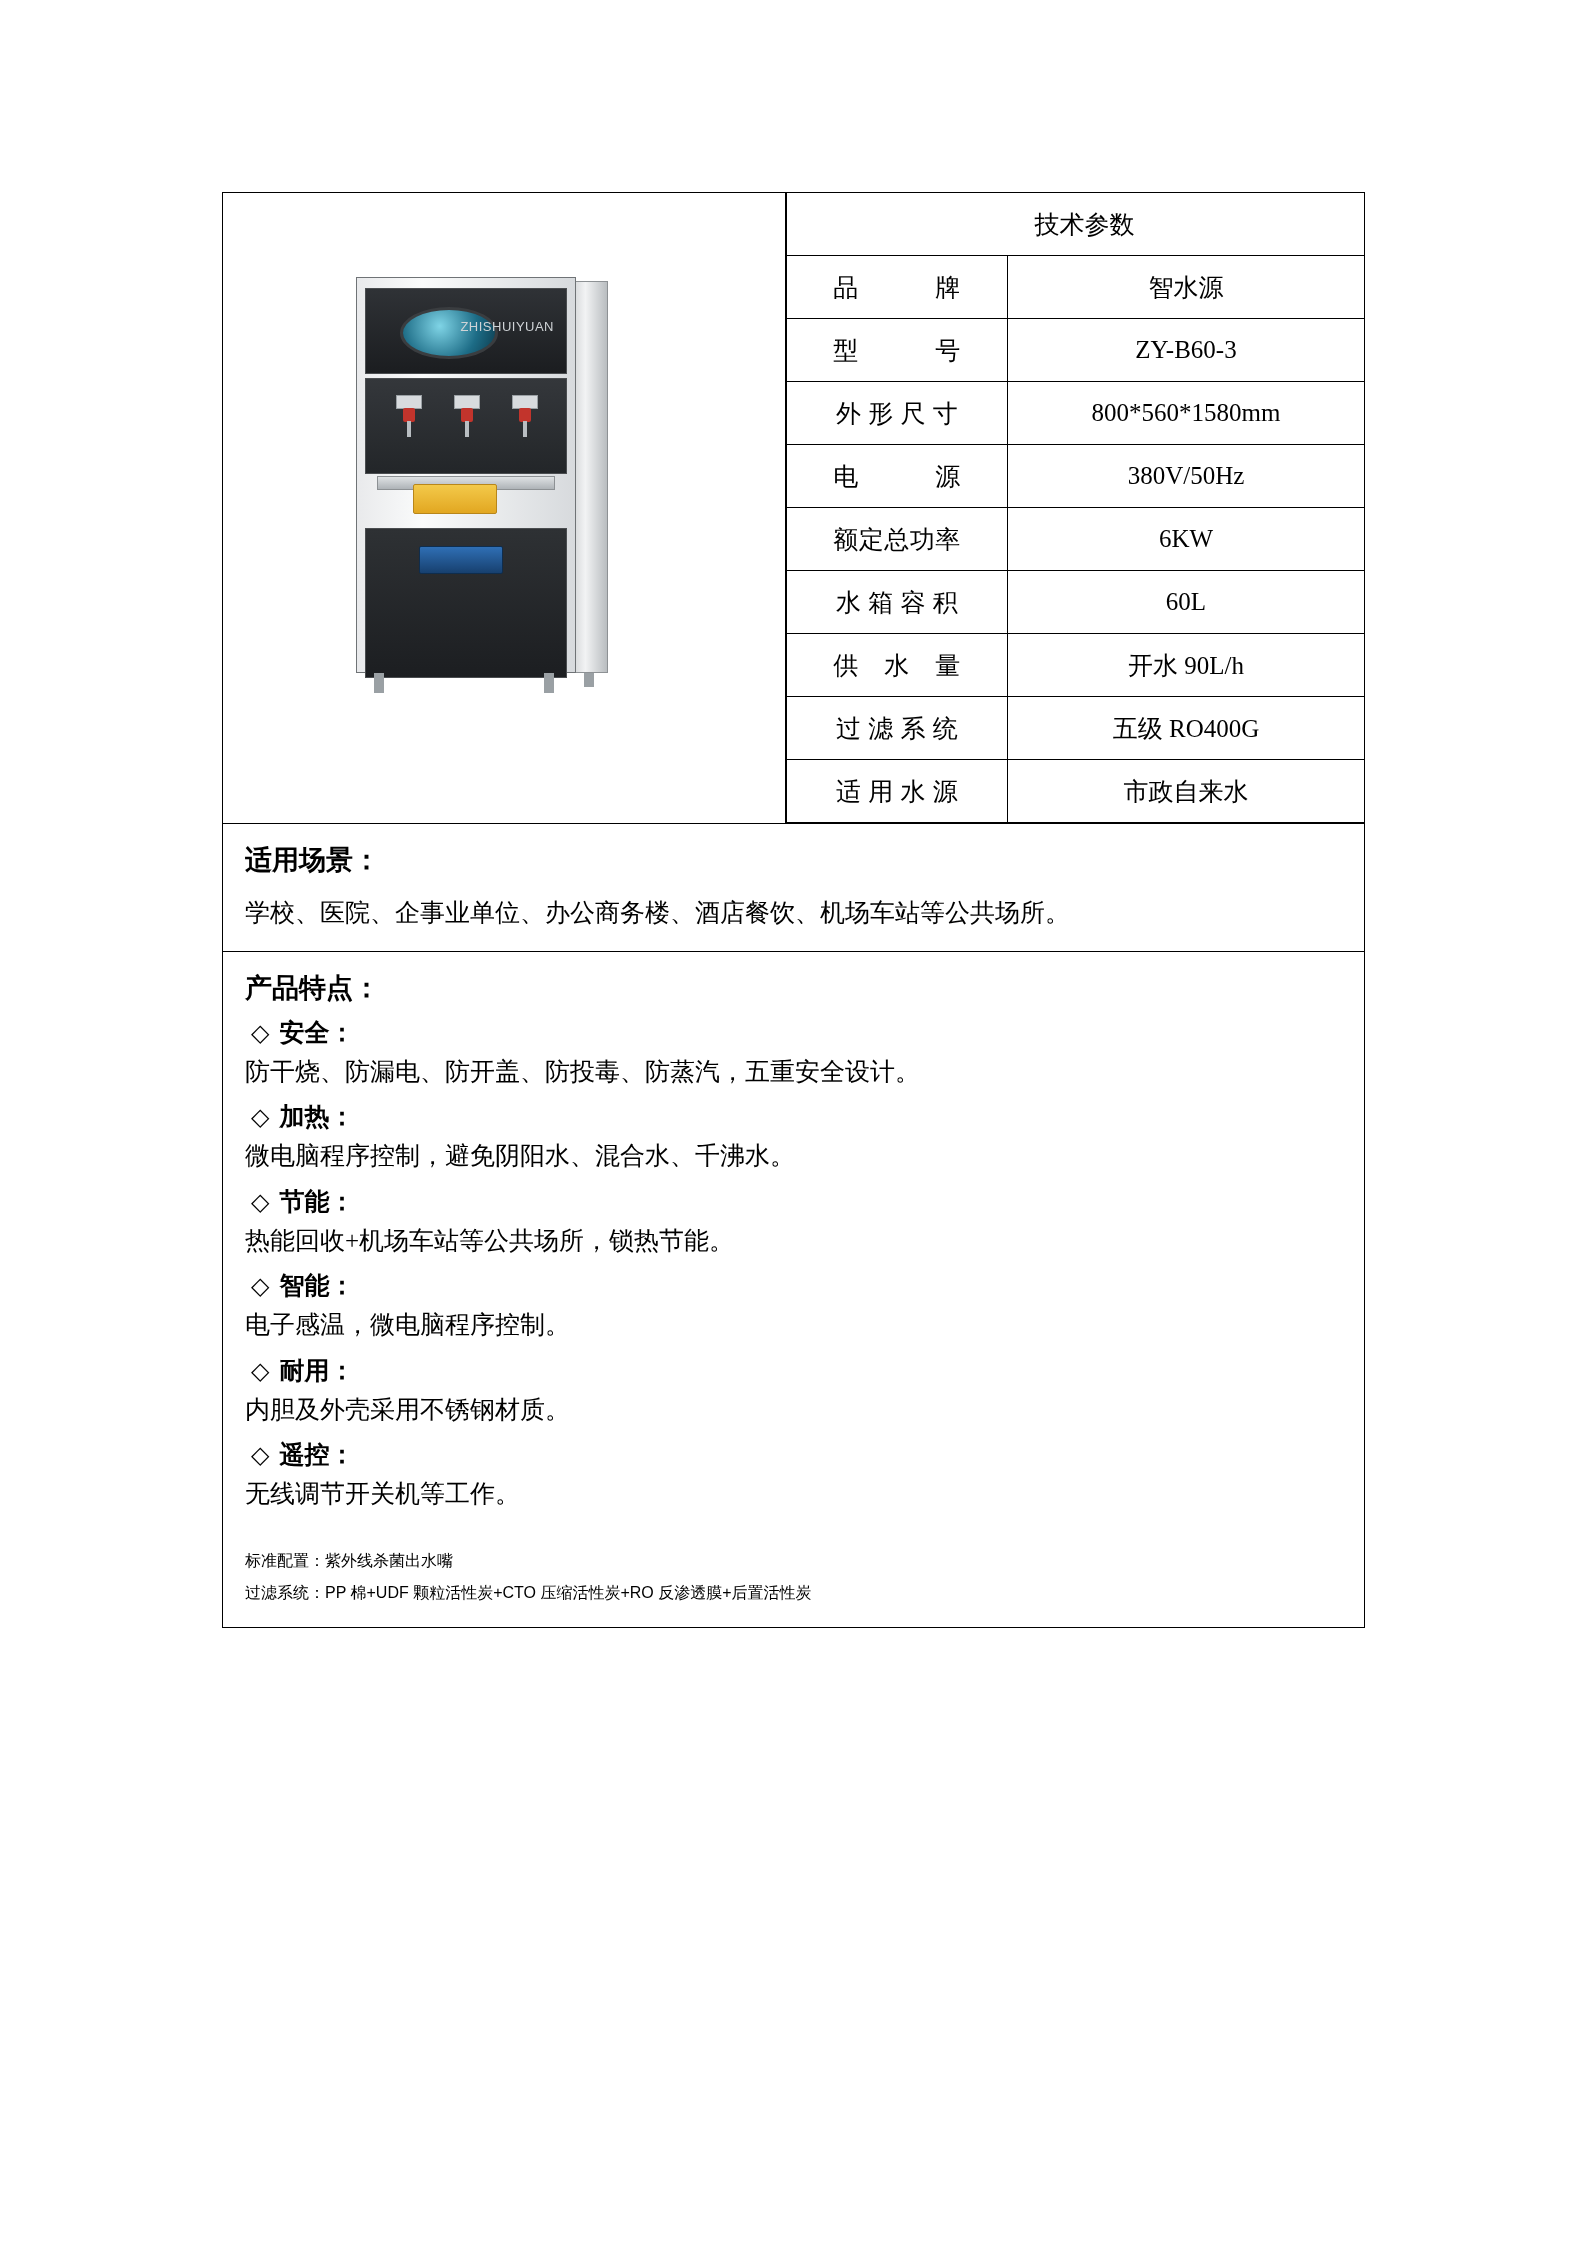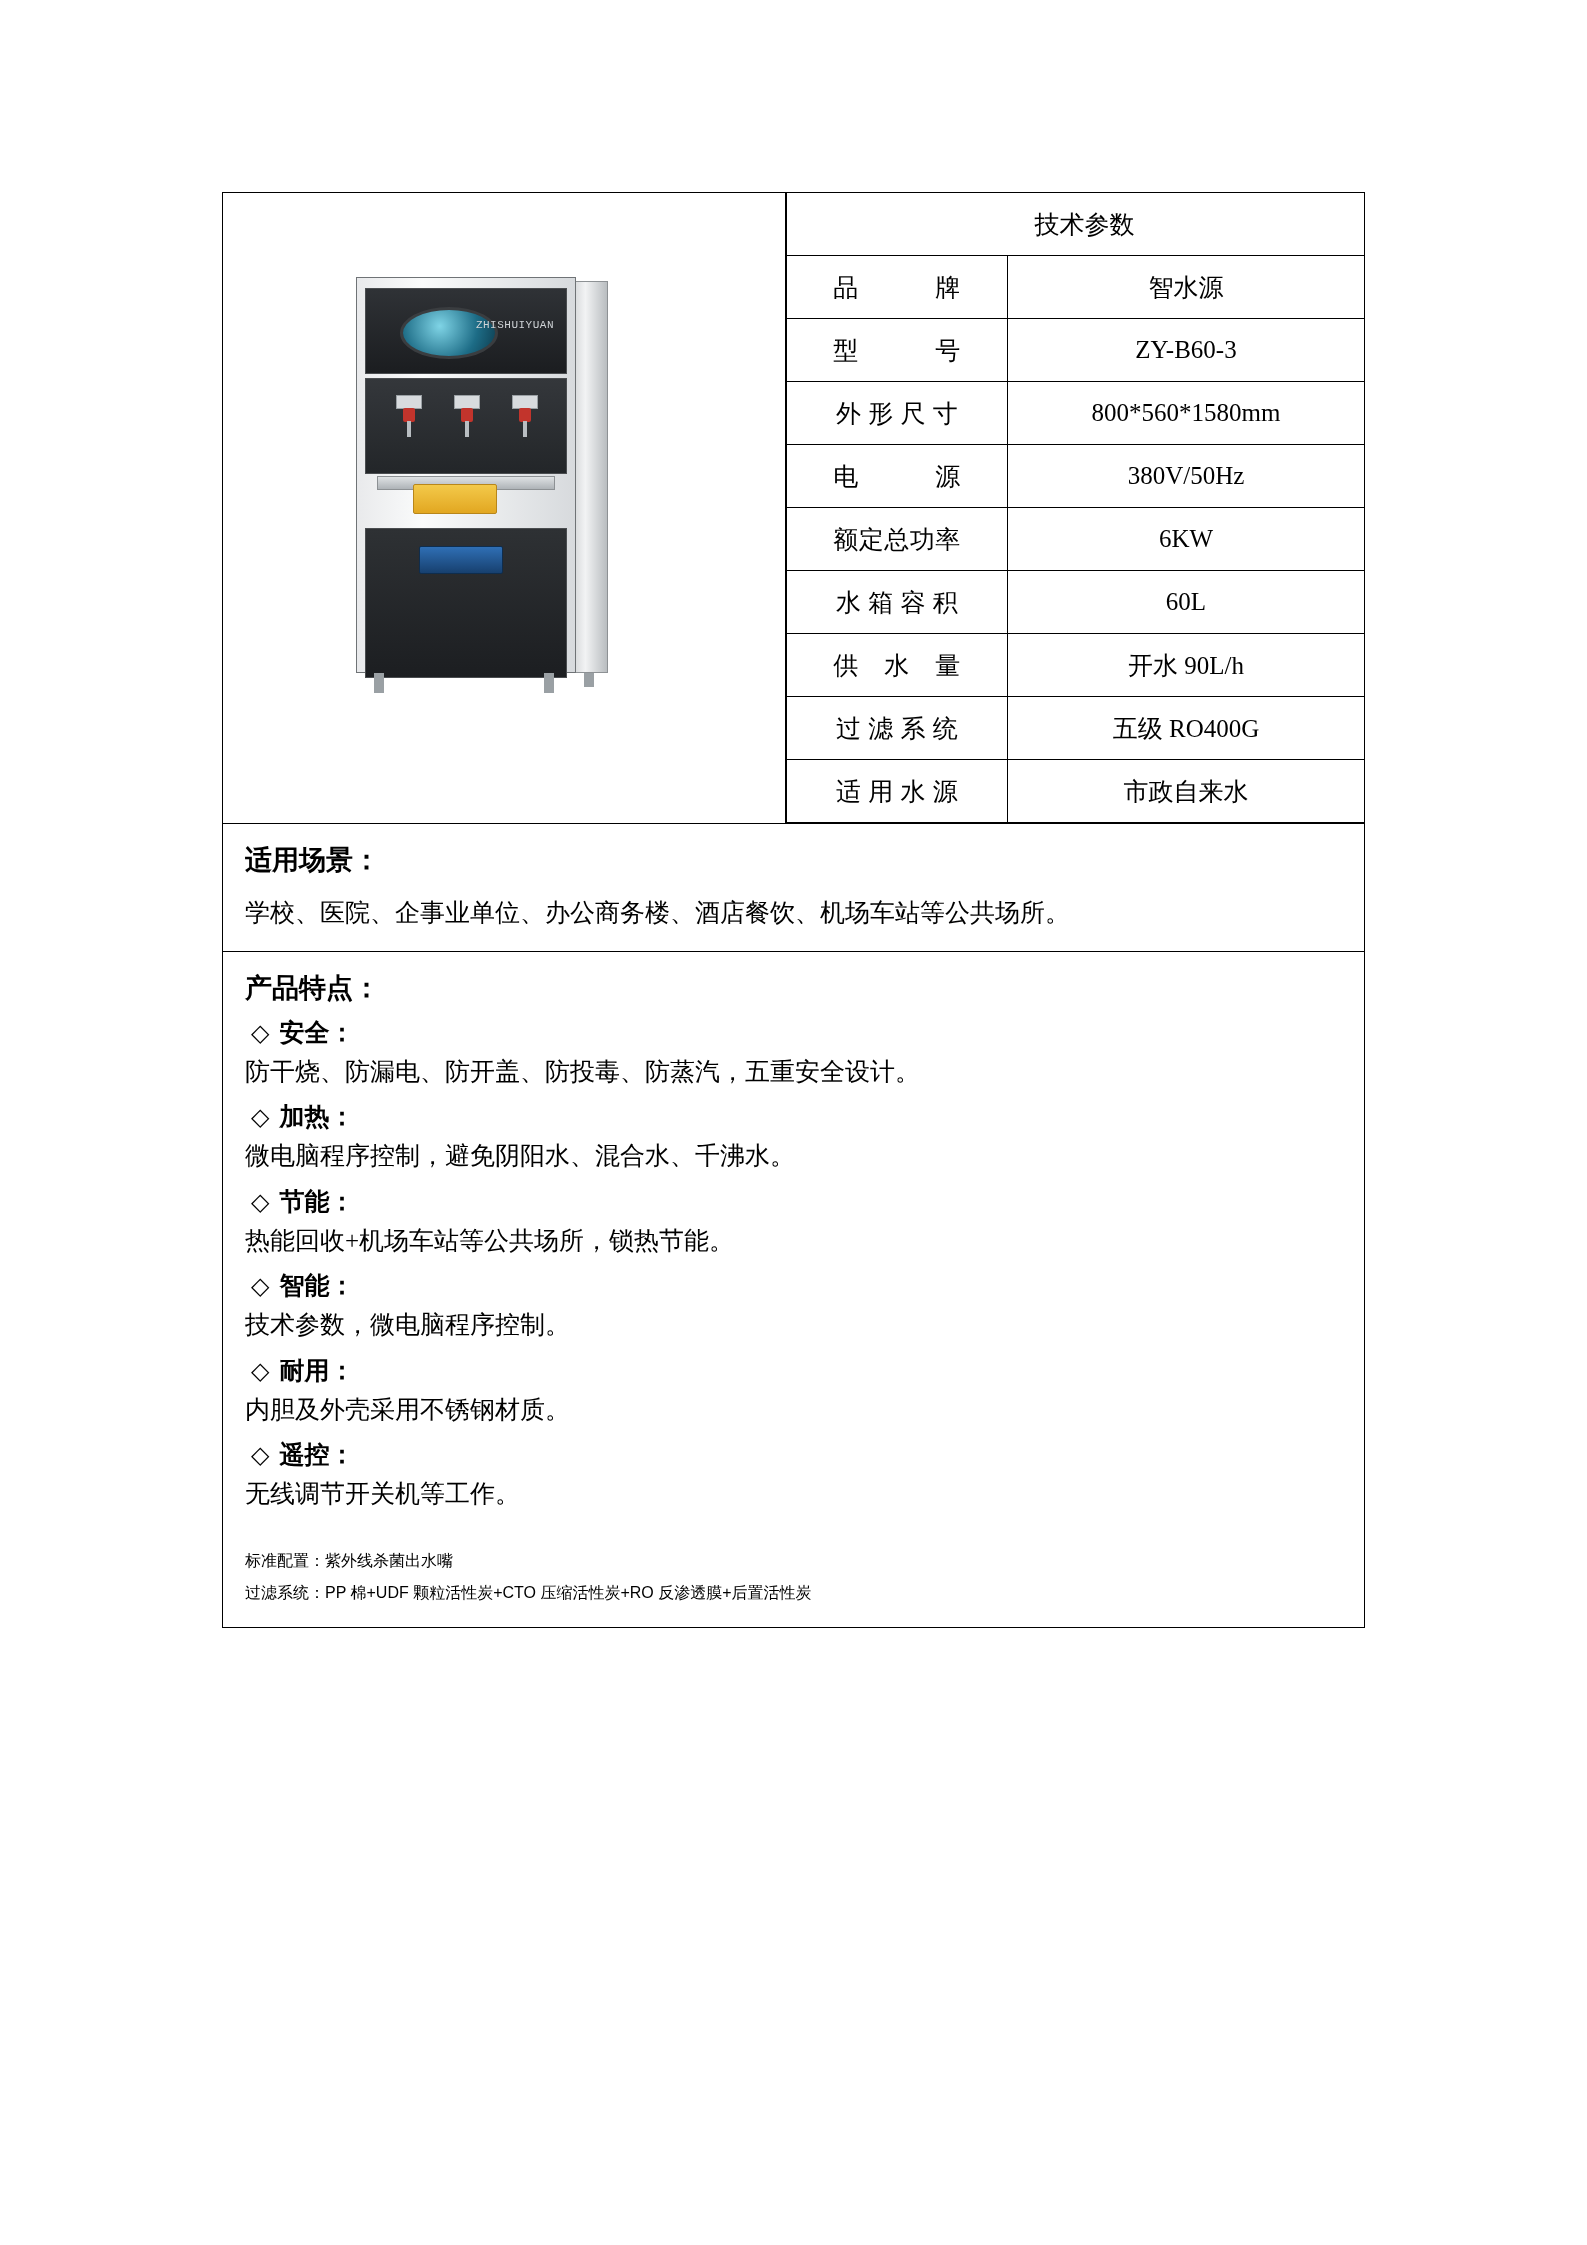--- a/index.html
+++ b/index.html
@@ -159,22 +159,22 @@
     left: 34px; top: 18px;
     width: 98px; height: 52px;
     border-radius: 50%;
     background: radial-gradient(circle at 40% 35%, #7fd4e6, #1d6c86 60%, #0d3b4d);
     border: 3px solid #3a3d40;
     box-sizing: border-box;
   }
   .m-brand {
     position: absolute;
     right: 12px; top: 30px;
-    font-family: Liberation Mono, monospace;
-    font-size: 11px;
+    font-family: Liberation Sans, sans-serif;
+    font-size: 13px;
     color: #cfd3d6;
     letter-spacing: 0.5px;
   }
   .m-mid {
     position: absolute;
     left: 8px; top: 100px;
     width: 202px; height: 96px;
     background: linear-gradient(180deg,#34373b,#232629);
     border: 1px solid #4a4d50;
     box-sizing: border-box;
@@ -360,21 +360,21 @@
       <div class="feat-body">微电脑程序控制，避免阴阳水、混合水、千沸水。</div>
 
       <div class="feat-head">
         <span class="diamond">◇</span><span>节能：</span>
       </div>
       <div class="feat-body">热能回收+机场车站等公共场所，锁热节能。</div>
 
       <div class="feat-head">
         <span class="diamond">◇</span><span>智能：</span>
       </div>
-      <div class="feat-body">技术参数，微电脑程序控制。</div>
+      <div class="feat-body">电子感温，微电脑程序控制。</div>
 
       <div class="feat-head">
         <span class="diamond">◇</span><span>耐用：</span>
       </div>
       <div class="feat-body">内胆及外壳采用不锈钢材质。</div>
 
       <div class="feat-head">
         <span class="diamond">◇</span><span>遥控：</span>
       </div>
       <div class="feat-body">无线调节开关机等工作。</div>

